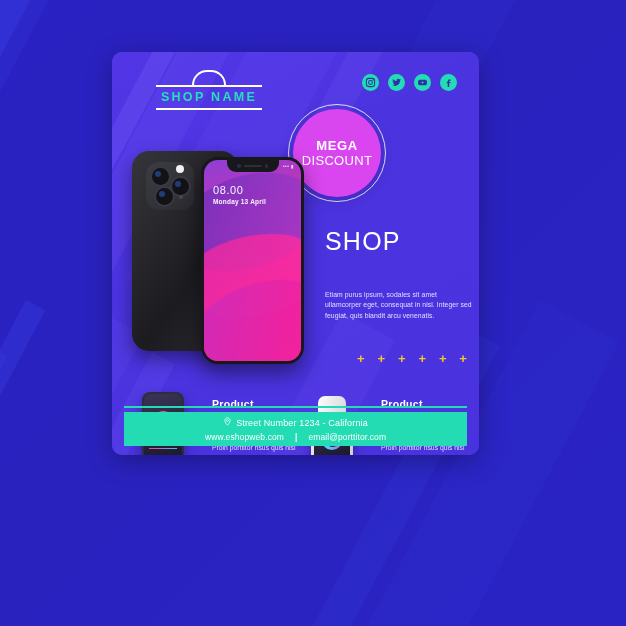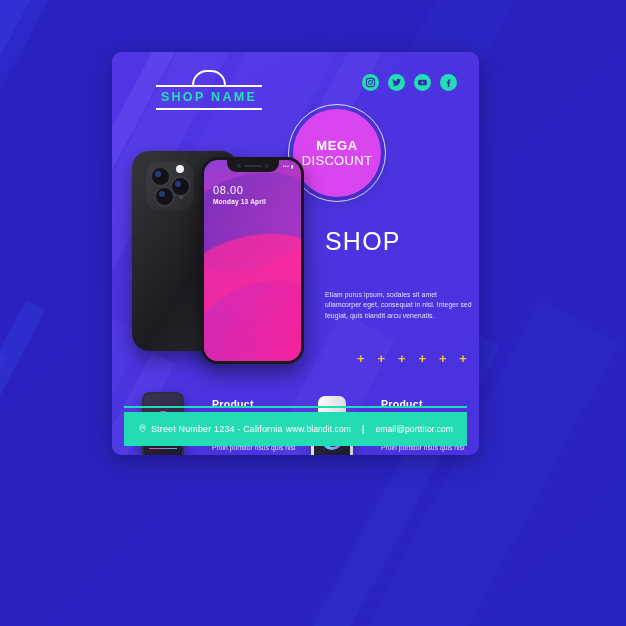--- a/index.html
+++ b/index.html
@@ -157,21 +157,21 @@
     background:conic-gradient(#ff4da6 0deg,#c84ddb 100deg,#4dd4ff 210deg,#2b2844 310deg,#ff4da6 360deg);}
   #watch-ring::after{content:"";position:absolute;left:3.5px;top:3.5px;width:14px;height:14px;border-radius:50%;background:#1c1930;}
   #watch-strip{position:absolute;left:2px;right:2px;bottom:5px;height:5px;border-radius:2px;
     background:linear-gradient(90deg,#ff4da6,#8b5cf6,#4dd4ff);opacity:.9;}
   #watch-crown{position:absolute;right:-2px;top:30px;width:3px;height:9px;border-radius:2px;background:#dcdce3;}
 
   
   #footer-line{position:absolute;left:12px;right:12px;bottom:47px;height:2.2px;background:#23dcb4;}
   #footer{
     position:absolute;left:12px;right:12px;bottom:9px;height:34px;background:#23dcb4;
-    display:flex;flex-direction:row;align-items:center;justify-content:center;gap:3px;
+    display:flex;flex-direction:column;align-items:center;justify-content:center;gap:3px;
   }
   #f-addr{display:flex;align-items:center;gap:4px;color:#fff;font-size:9px;letter-spacing:.15px;}
   #f-links{display:flex;align-items:center;gap:11px;color:#fff;font-size:8.5px;letter-spacing:.1px;}
   #f-sep{font-weight:bold;opacity:.95;}
 </style>
 </head>
 <body>
 
 <div id="bg-layer">
   <div class="bg-stripe" style="left:70px;top:-130px;width:26px;height:430px;"></div>
@@ -329,20 +329,20 @@
       <div id="f-addr">
         <span>
           <svg width="9" height="11" viewBox="0 0 24 24">
               <path d="M12 2.2c-4 0-7.2 3.2-7.2 7.2 0 5.4 7.2 12.4 7.2 12.4s7.2-7 7.2-12.4c0-4-3.2-7.2-7.2-7.2z" fill="none" stroke="#ffffff" stroke-width="2"></path>
               <circle cx="12" cy="9.3" r="2.5" fill="none" stroke="#ffffff" stroke-width="2"></circle>
             </svg>
         </span>
         <span>Street Number 1234 - California</span>
       </div>
       <div id="f-links">
-        <span>www.blandit.com</span>
+        <span>www.eshopweb.com</span>
         <span id="f-sep">|</span>
         <span>email@porttitor.com</span>
       </div>
     </div>
 
   </div>
 </div>
 
 </body></html>

